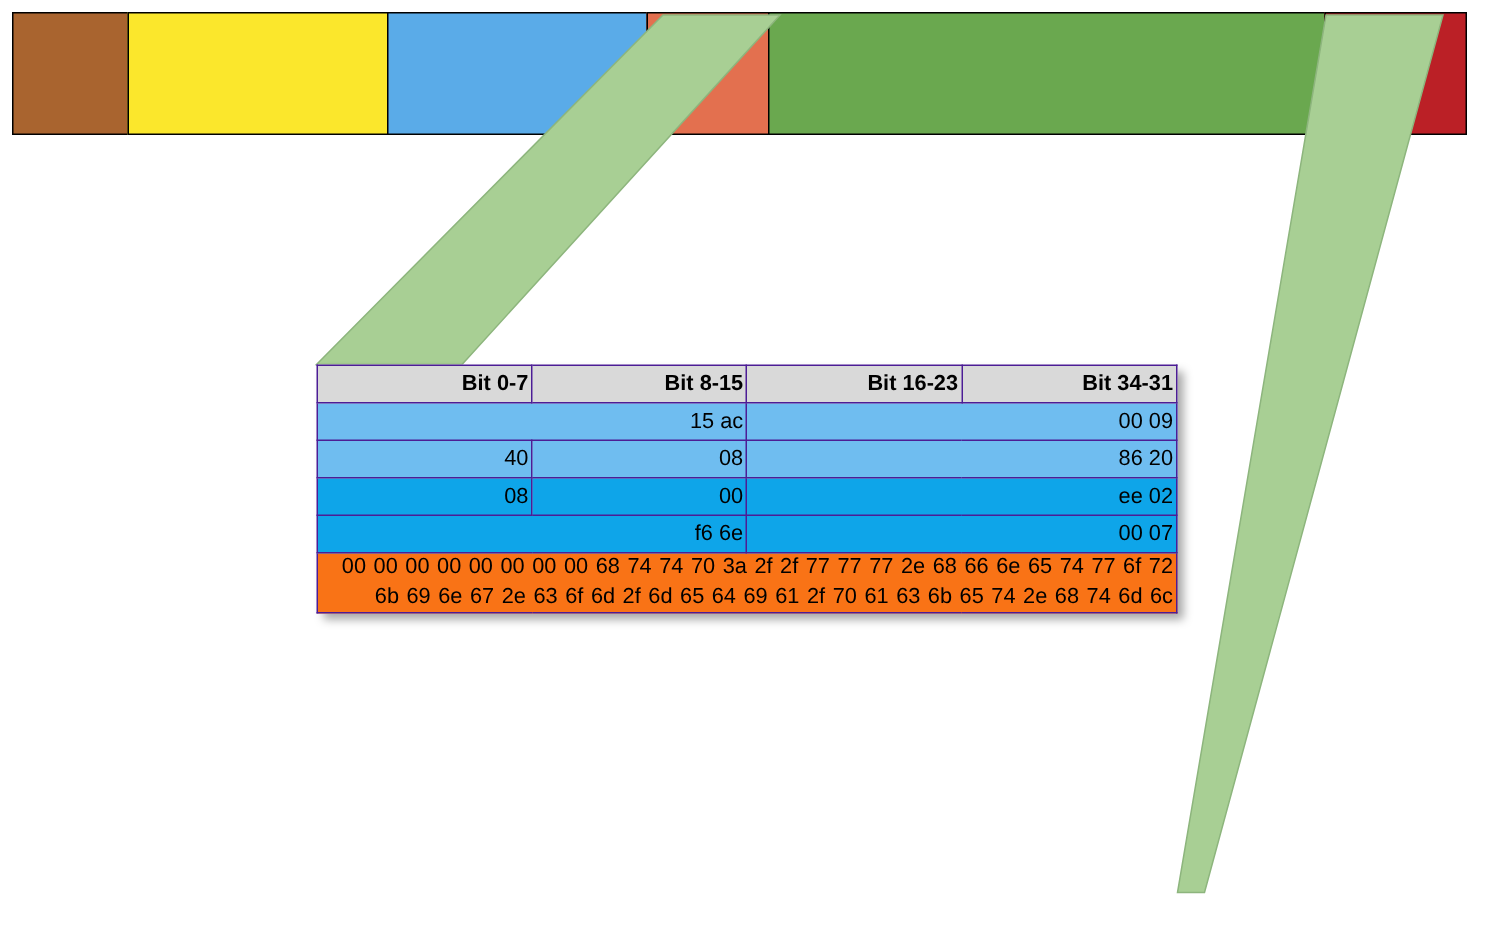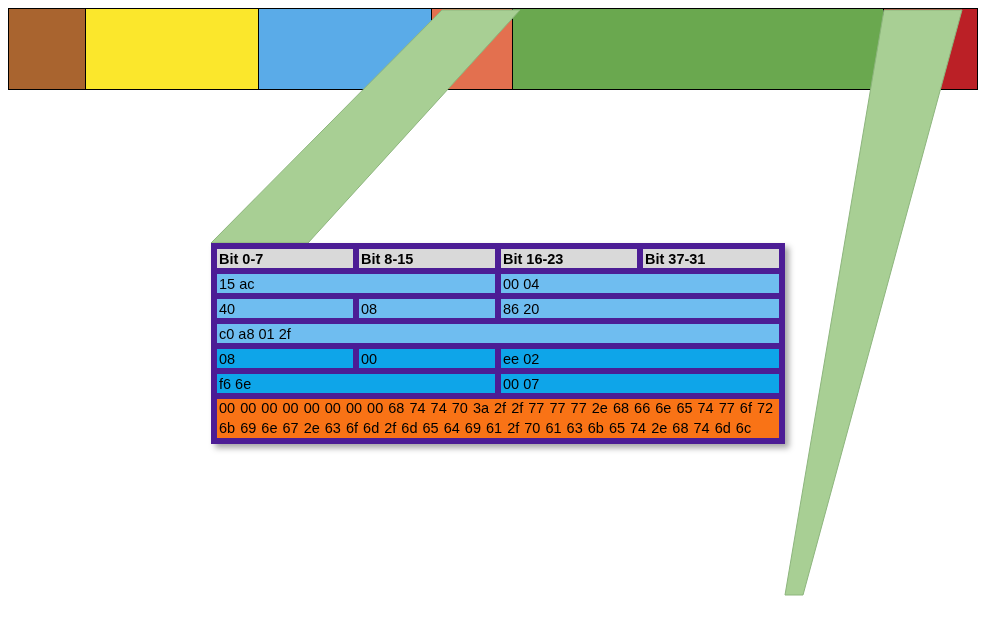--- a/index.html
+++ b/index.html
@@ -48,23 +48,23 @@
     position: absolute;
     left: 211px;
     top: 243px;
     width: 574px;
     border-collapse: collapse;
     box-shadow: 4px 4px 6px rgba(0,0,0,0.35);
     background: #fff;
   }
   #detail-table td,
   #detail-table th {
-    border: 6px solid #4c1d95;
+    border: 1px solid #4c1d95;
     height: 25px;
-    text-align: left;
+    text-align: right;
     vertical-align: middle;
     font-size: 14.5px;
     color: #000;
     padding: 0 2px;
     box-sizing: border-box;
   }
   #detail-table th {
     background: #d9d9d9;
     font-weight: bold;
     font-size: 14.5px;
@@ -98,35 +98,32 @@
   <polygon points="442,10 520,10 308,243 211,243" fill="#a8cf94" stroke="#8db57d" stroke-width="1"></polygon>
   <polygon points="884,10 962,10 803,595 785,595" fill="#a8cf94" stroke="#8db57d" stroke-width="1"></polygon>
 </svg>
 
 <table id="detail-table">
   <thead>
     <tr>
       <th class="col-w">Bit 0-7</th>
       <th class="col-w">Bit 8-15</th>
       <th class="col-w">Bit 16-23</th>
-      <th class="col-w">Bit 37-31</th>
+      <th class="col-w">Bit 34-31</th>
     </tr>
   </thead>
   <tbody id="table-body">
       <tr>
         <td class="blue" colspan="2">15 ac</td>
-        <td class="blue" colspan="2">00 04</td>
+        <td class="blue" colspan="2">00 09</td>
       </tr>
       <tr>
         <td class="blue" colspan="1">40</td>
         <td class="blue" colspan="1">08</td>
         <td class="blue" colspan="2">86 20</td>
-      </tr>
-      <tr>
-        <td class="blue" colspan="4">c0 a8 01 2f</td>
       </tr>
       <tr>
         <td class="yellow" colspan="1">08</td>
         <td class="yellow" colspan="1">00</td>
         <td class="yellow" colspan="2">ee 02</td>
       </tr>
       <tr>
         <td class="yellow" colspan="2">f6 6e</td>
         <td class="yellow" colspan="2">00 07</td>
       </tr>

